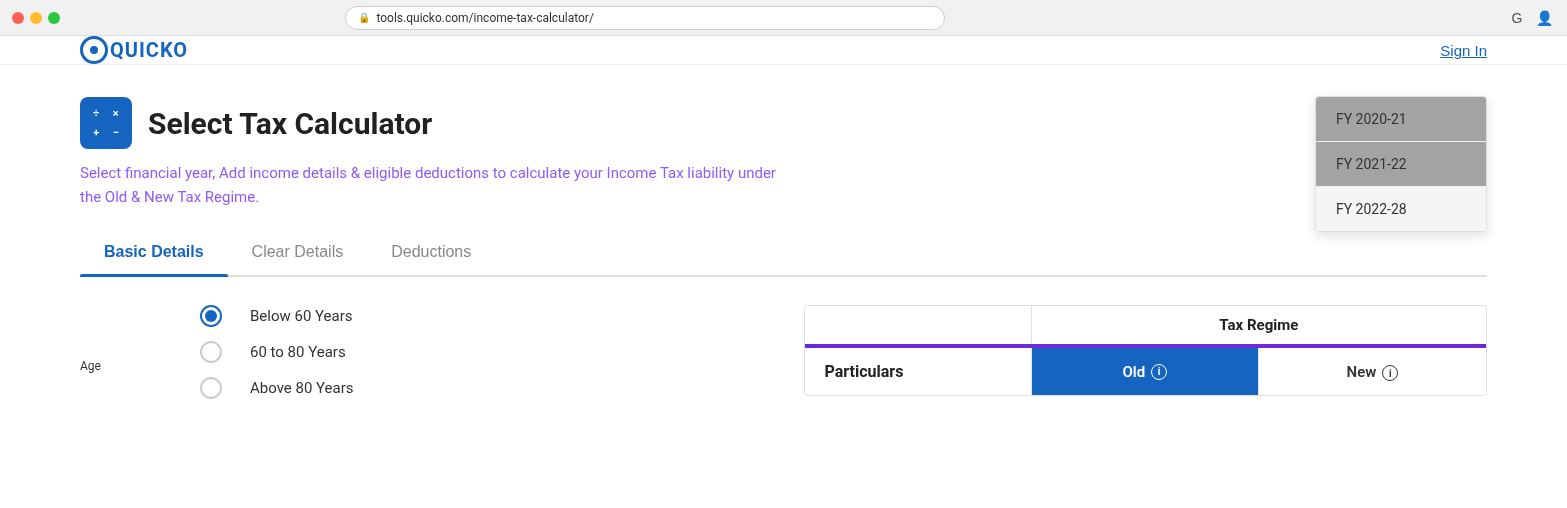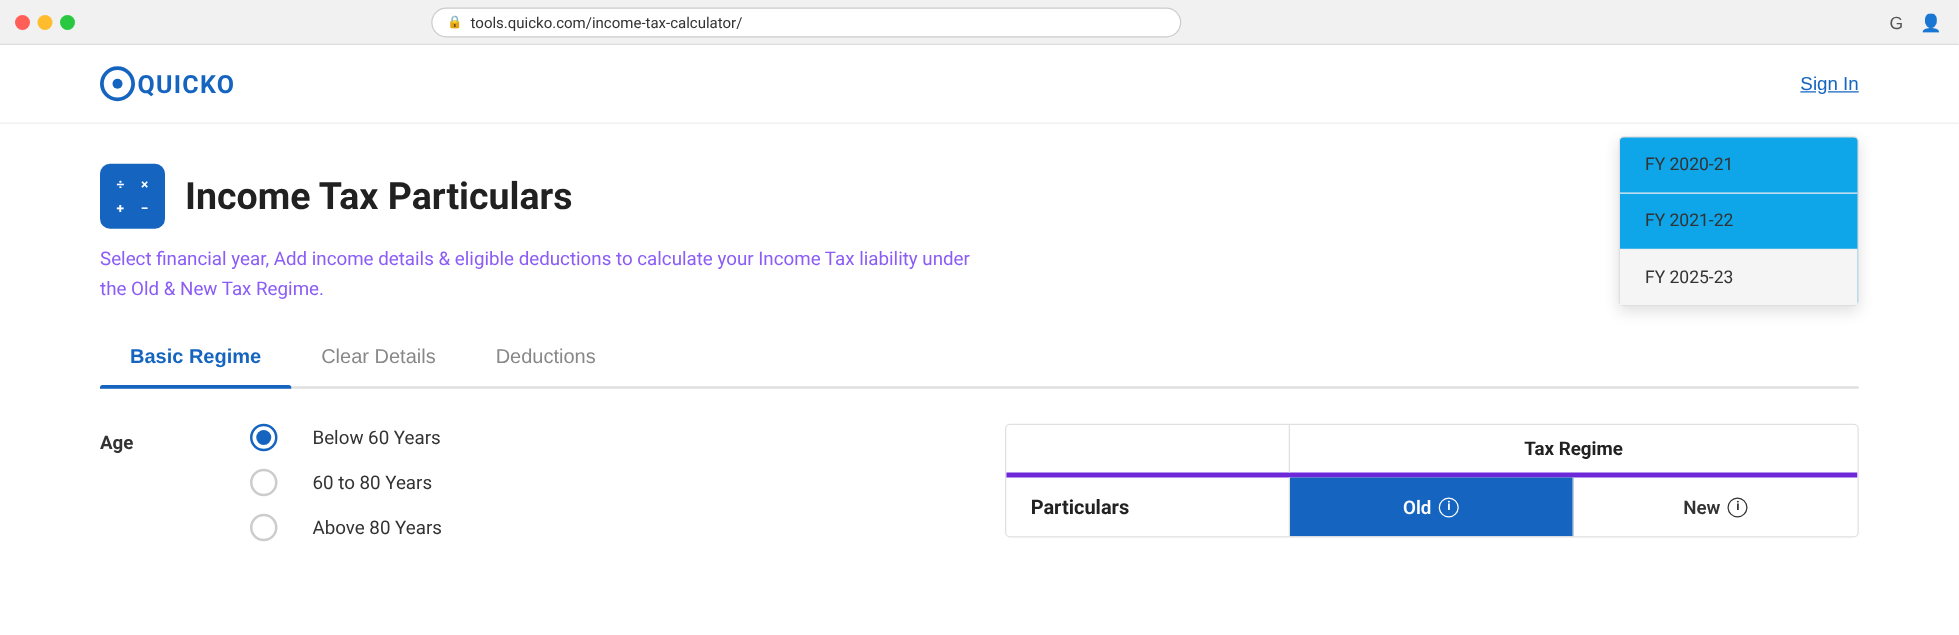--- a/index.html
+++ b/index.html
@@ -66,21 +66,21 @@
       background: white;
       min-height: 472px;
       position: relative;
     }
 
     
     .header {
       display: flex;
       align-items: center;
       justify-content: space-between;
-      padding: 17px 80px;
+      padding: 0 80px;
       border-bottom: 1px solid #eee;
     }
     .logo {
       display: flex;
       align-items: center;
       gap: 2px;
     }
     .logo-icon {
       width: 28px; height: 28px;
       border: 3px solid #1565c0;
@@ -108,27 +108,26 @@
       border: none;
       cursor: pointer;
       text-decoration: underline;
     }
 
     
     .fy-dropdown {
       position: absolute;
       top: 60px;
       right: 80px;
-      background: #0ea5e9;
+      background: #a3a3a3;
       border: 1px solid #e0e0e0;
       border-radius: 4px;
       box-shadow: 0 4px 12px rgba(0,0,0,0.12);
-      width: 192px;
+      width: 172px;
       z-index: 100;
-      margin-top: 13px;
     }
     .fy-option {
       padding: 14px 20px;
       font-size: 14px;
       color: #333;
       cursor: pointer;
       border-bottom: 1px solid #f0f0f0;
     }
     .fy-option:last-child { border-bottom: none; background: #f5f5f5; }
 
@@ -230,25 +229,26 @@
     .left-panel {}
     .right-panel {}
 
     
     .form-row {
       display: flex;
       align-items: flex-start;
       gap: 40px;
     }
     .form-label {
-      font-size: 15px;
+      font-size: 12px;
       color: #333;
-      font-weight: 700;
+      font-weight: 400;
       min-width: 80px;
       padding-top: 6px;
+      margin-top: 48px;
     }
     .radio-group {
       display: flex;
       flex-direction: column;
       gap: 14px;
     }
     .radio-item {
       display: flex;
       align-items: center;
       gap: 28px;
@@ -324,21 +324,21 @@
       justify-content: center;
       gap: 6px;
       padding: 14px 10px;
       font-size: 15px;
       font-weight: 600;
       border-right: 1px solid #e0e0e0;
       cursor: pointer;
     }
     .new-btn {
       display: flex;
-      align-items: center;
+      align-items: flex-end;
       justify-content: center;
       gap: 6px;
       padding: 14px 10px;
       font-size: 15px;
       font-weight: 600;
       color: #333;
       cursor: pointer;
     }
     .info-circle {
       width: 16px; height: 16px;
@@ -376,39 +376,39 @@
     <div class="logo">
       <div class="logo-icon"></div>
       <span class="logo-text">QUICKO</span>
     </div>
     <button class="sign-in-btn">Sign In</button>
   </div>
 
   <div class="fy-dropdown">
     <div class="fy-option">FY 2020-21</div>
     <div class="fy-option">FY 2021-22</div>
-    <div class="fy-option">FY 2025-23</div>
+    <div class="fy-option">FY 2022-28</div>
   </div>
 
   <div class="hero">
     <div class="hero-title-row">
       <div class="calc-icon">
         <div class="calc-cell">÷</div>
         <div class="calc-cell">×</div>
         <div class="calc-cell">+</div>
         <div class="calc-cell">−</div>
       </div>
-      <h1 class="hero-title">Income Tax Particulars</h1>
+      <h1 class="hero-title">Select Tax Calculator</h1>
     </div>
     <p class="hero-desc">Select financial year, Add income details &amp; eligible deductions to calculate your Income Tax liability under the Old &amp; New Tax Regime.</p>
   </div>
 
   <div class="content-area">
     <div class="tabs-row">
-      <button class="tab active">Basic Regime</button>
+      <button class="tab active">Basic Details</button>
       <button class="tab">Clear Details</button>
       <button class="tab">Deductions</button>
     </div>
 
     <div class="main-grid">
 
       <div class="left-panel">
         <div class="form-row">
           <span class="form-label">Age</span>
           <div class="radio-group">

